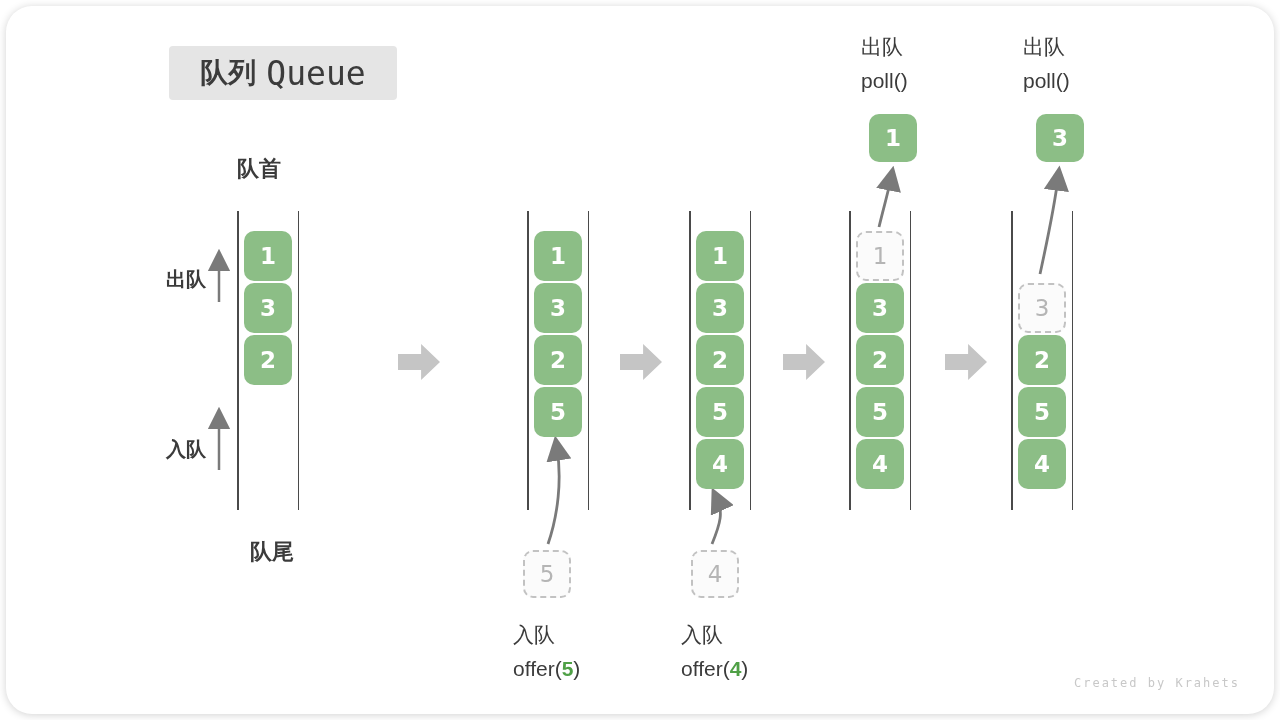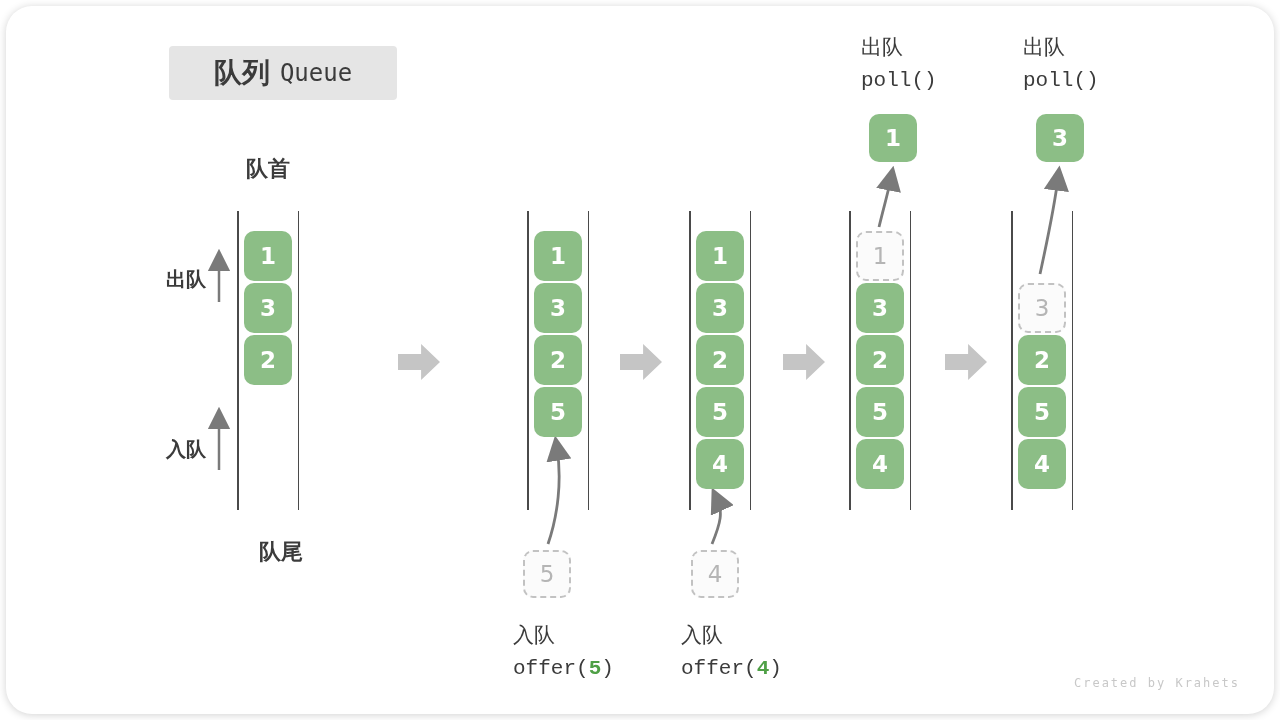--- a/index.html
+++ b/index.html
@@ -15,23 +15,23 @@
     --watermark-gray:#C8C8C8;
   }
   *{margin:0;padding:0;box-sizing:border-box;}
   html,body{width:1280px;height:720px;background:#ffffff;font-family:"DejaVu Sans","Liberation Sans",sans-serif;overflow:hidden;}
   .stage{position:relative;width:1280px;height:720px;}
   .card{position:absolute;inset:6px;background:#ffffff;border-radius:26px;box-shadow:0 1px 8px rgba(0,0,0,0.18);}
 
   .badge{position:absolute;left:169px;top:46px;width:228px;height:54px;background:var(--badge-bg);border-radius:4px;
          display:flex;align-items:center;justify-content:center;gap:10px;color:var(--text-dark);}
   .badge .zh{font-size:28px;font-weight:700;}
-  .badge .en{font-size:24px;font-family:"DejaVu Sans Mono","Liberation Mono",monospace;}
+  .badge .en{font-size:33px;font-family:"DejaVu Sans Mono","Liberation Mono",monospace;}
 
-  .cap{position:absolute;width:62px;text-align:center;font-size:22px;font-weight:700;color:var(--text-dark);}
+  .cap{position:absolute;width:62px;font-size:22px;font-weight:700;color:var(--text-dark);}
   .side-lbl{position:absolute;font-size:20px;font-weight:700;color:var(--text-dark);}
 
   .channel{position:absolute;top:211px;height:299px;width:62px;}
   .channel .vline{position:absolute;top:0;bottom:0;width:1.5px;background:var(--line-dark);}
   .channel .vline.l{left:0;}
   .channel .vline.r{right:0;}
 
   .cell{position:absolute;width:48px;height:50px;border-radius:10px;background:var(--cell-green);
         display:flex;align-items:center;justify-content:center;color:#ffffff;font-size:23px;font-weight:600;}
   .cell.popped{height:48px;}
@@ -40,21 +40,21 @@
   .dashed-cell.inrow{height:50px;}
 
   .row0{top:231px;} .row1{top:283px;} .row2{top:335px;} .row3{top:387px;} .row4{top:439px;}
   .q1{left:244px;} .q2{left:534px;} .q3{left:696px;} .q4{left:856px;} .q5{left:1018px;}
 
   .block-arrow{position:absolute;top:344px;width:42px;height:36px;background:var(--block-arrow-gray);
         clip-path:polygon(0 28%,55% 28%,55% 0,100% 50%,55% 100%,55% 72%,0 72%);}
 
   .op-label{position:absolute;color:var(--text-dark);line-height:34px;font-size:21px;}
   .op-label .zh{font-weight:500;display:block;}
-  .op-label .fn{font-family:Liberation Mono, monospace;display:block;}
+  .op-label .fn{font-family:Liberation Sans, sans-serif;display:block;}
   .op-label .arg{color:var(--arg-green);font-weight:700;}
 
   svg.overlay{position:absolute;left:0;top:0;width:1280px;height:720px;pointer-events:none;}
 
   .watermark{position:absolute;right:40px;top:676px;font-family:"DejaVu Sans Mono","Liberation Mono",monospace;
         font-size:12px;letter-spacing:2px;color:var(--watermark-gray);}
 </style>
 </head>
 <body>
 

